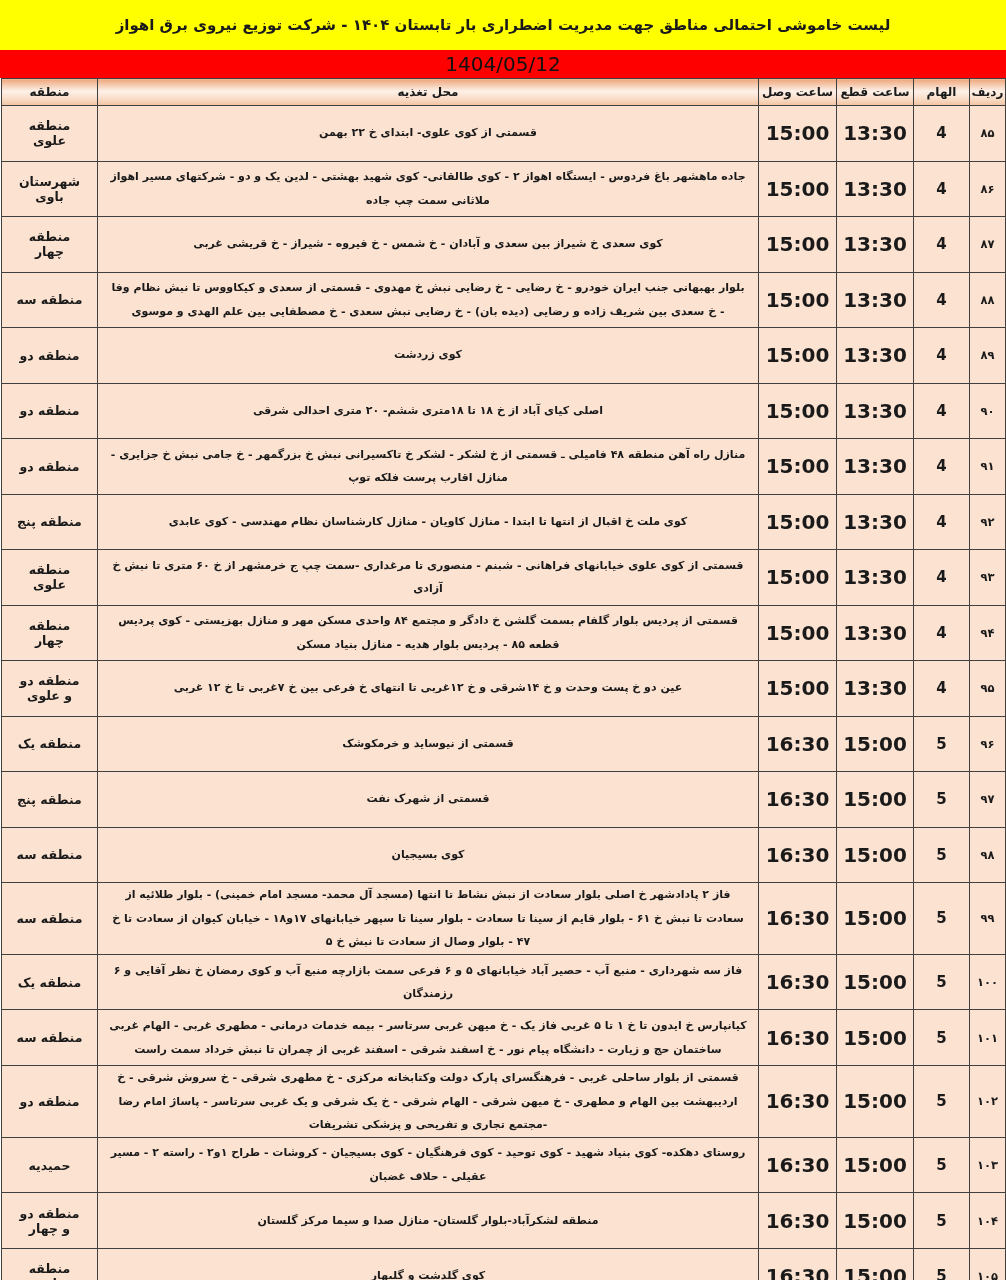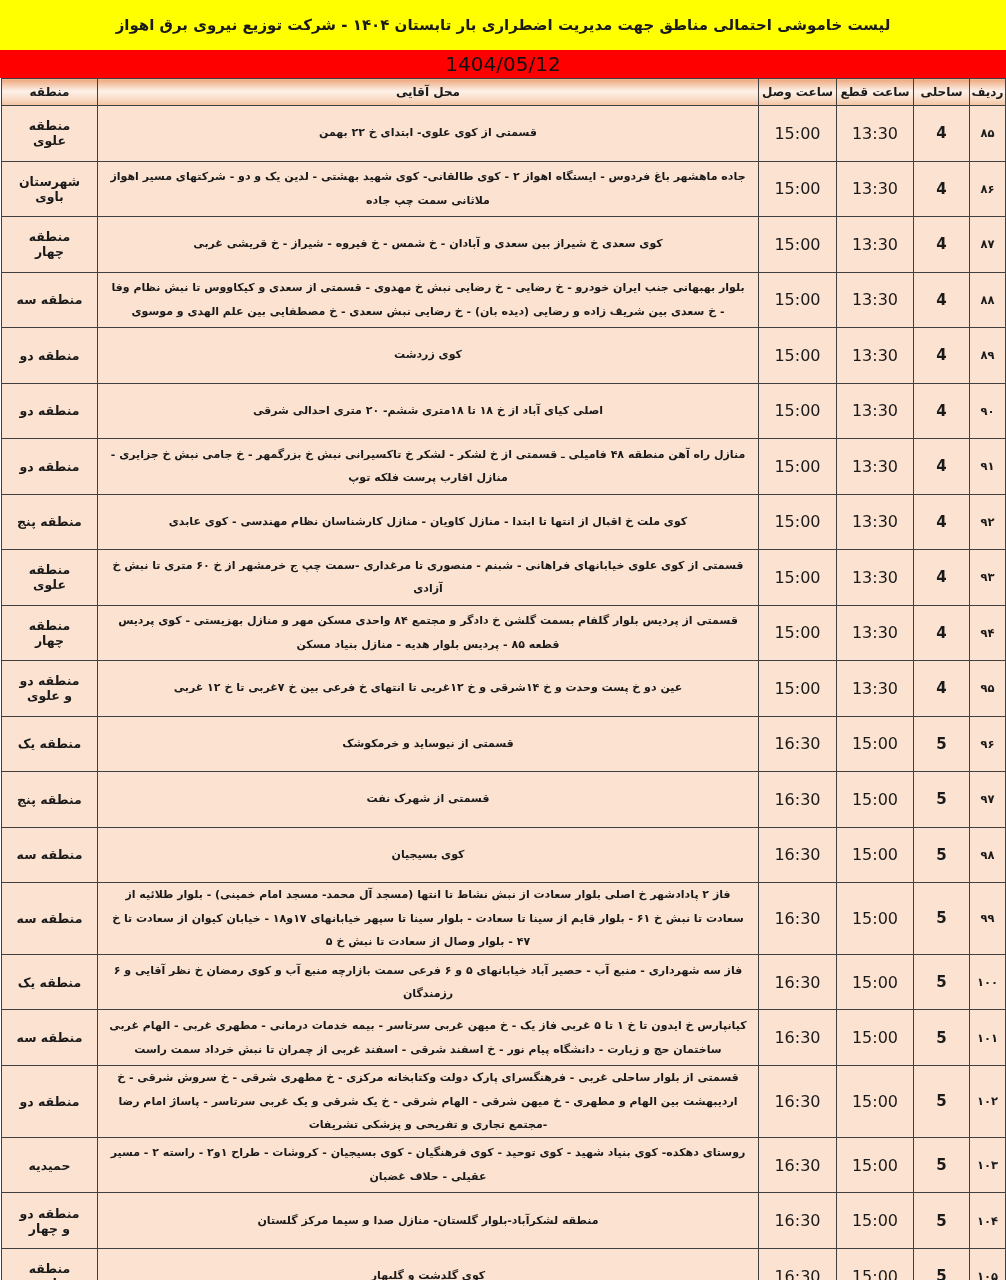--- a/index.html
+++ b/index.html
@@ -55,21 +55,21 @@
   table.outage thead th {
     height: 27px;
     font-size: 12px;
     font-weight: bold;
     background: linear-gradient(180deg, #eea87e 0%, #fdf1e8 45%, #f9dcc6 75%, #f2c4a2 100%);
     margin-top: 42px;
   }
   table.outage tbody tr { height: 55.5px; }
   td.c-radif   { font-size: 11.5px; font-weight: bold; }
   td.c-block   { font-size: 15px;   font-weight: bold; }
-  td.c-time    { font-size: 16px; font-weight: normal; direction: ltr; }
+  td.c-time    { font-size: 20px; font-weight: bold; direction: ltr; }
   td.c-loc     { font-size: 11px;   font-weight: bold; line-height: 2.15; padding: 0 10px; }
   td.c-region  { font-size: 12.5px; font-weight: bold; padding: 0 12px; }
 </style>
 </head>
 <body>
 
 <div class="page">
 
   <div class="title-banner">لیست خاموشی احتمالی مناطق جهت مدیریت اضطراری بار تابستان ۱۴۰۴ - شرکت توزیع نیروی برق اهواز</div>
 
@@ -80,24 +80,24 @@
       <col style="width:36px">
       <col style="width:56px">
       <col style="width:77px">
       <col style="width:78px">
       <col style="width:661px">
       <col style="width:96px">
     </colgroup>
     <thead>
       <tr>
         <th>ردیف</th>
-        <th>ساحلی</th>
+        <th>الهام</th>
         <th>ساعت قطع</th>
         <th>ساعت وصل</th>
-        <th>محل آقایی</th>
+        <th>محل تغذیه</th>
         <th>منطقه</th>
       </tr>
     </thead>
     <tbody>
   <tr>
     <td class="c-radif">۸۵</td>
     <td class="c-block">4</td>
     <td class="c-time">13:30</td>
     <td class="c-time">15:00</td>
     <td class="c-loc">قسمتی از کوی علوی- ابتدای خ ۲۲ بهمن</td>

